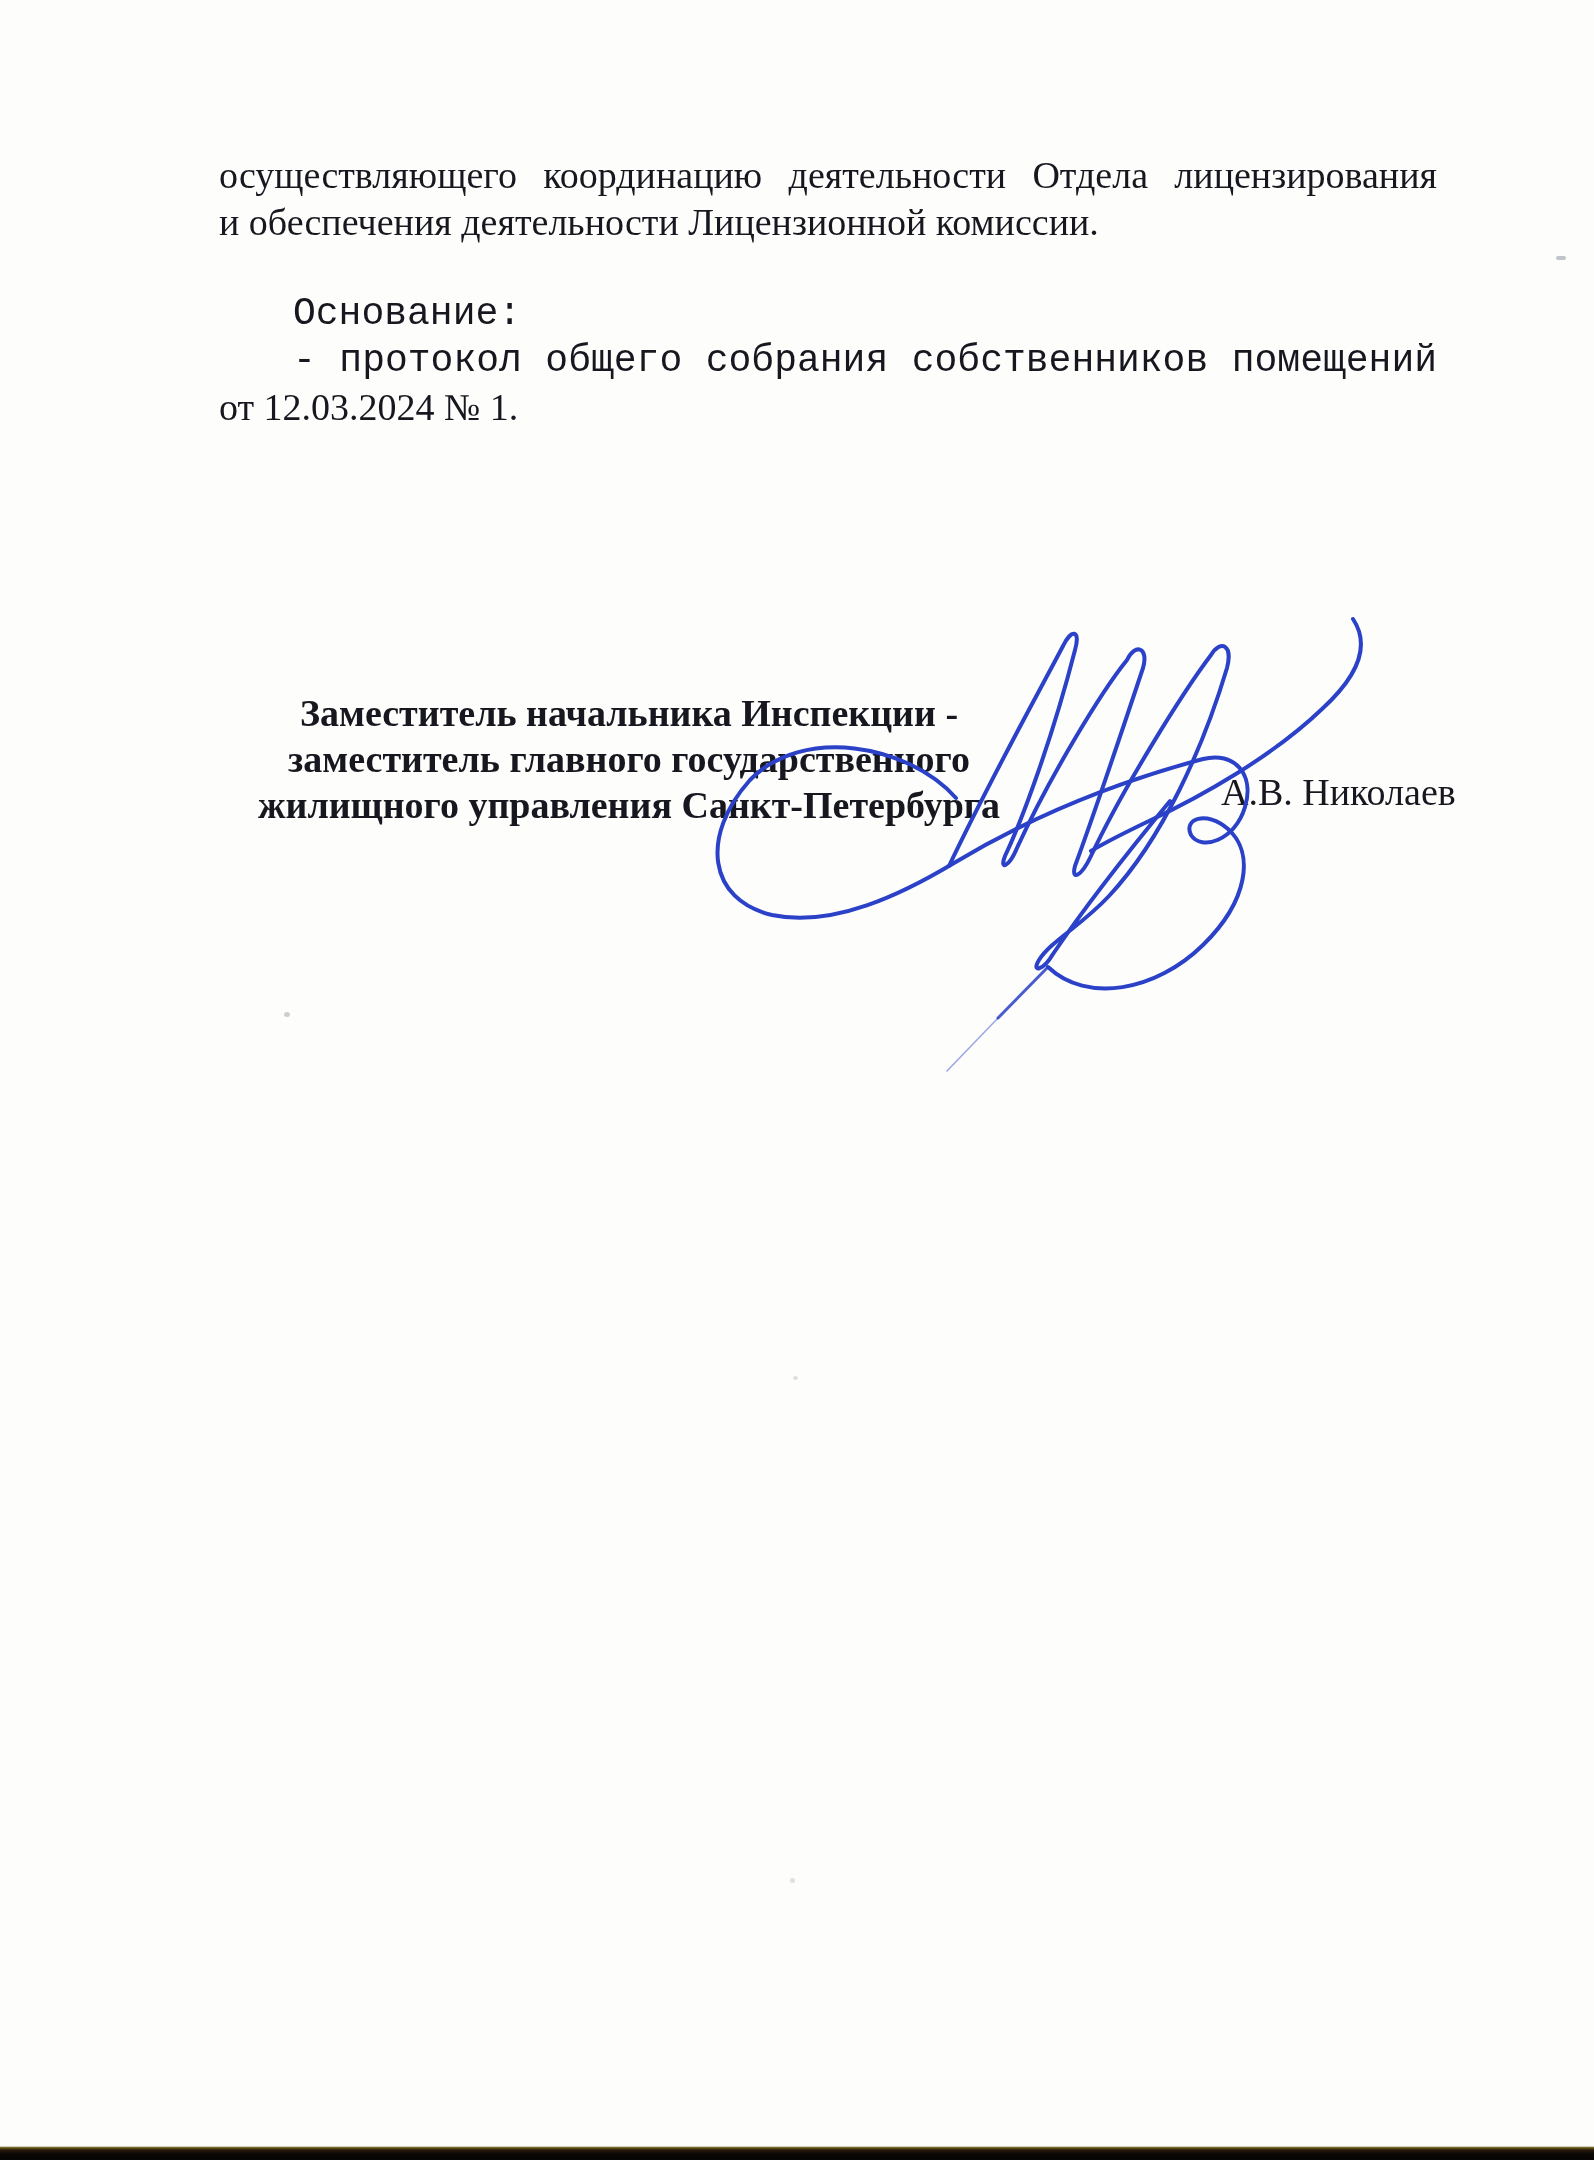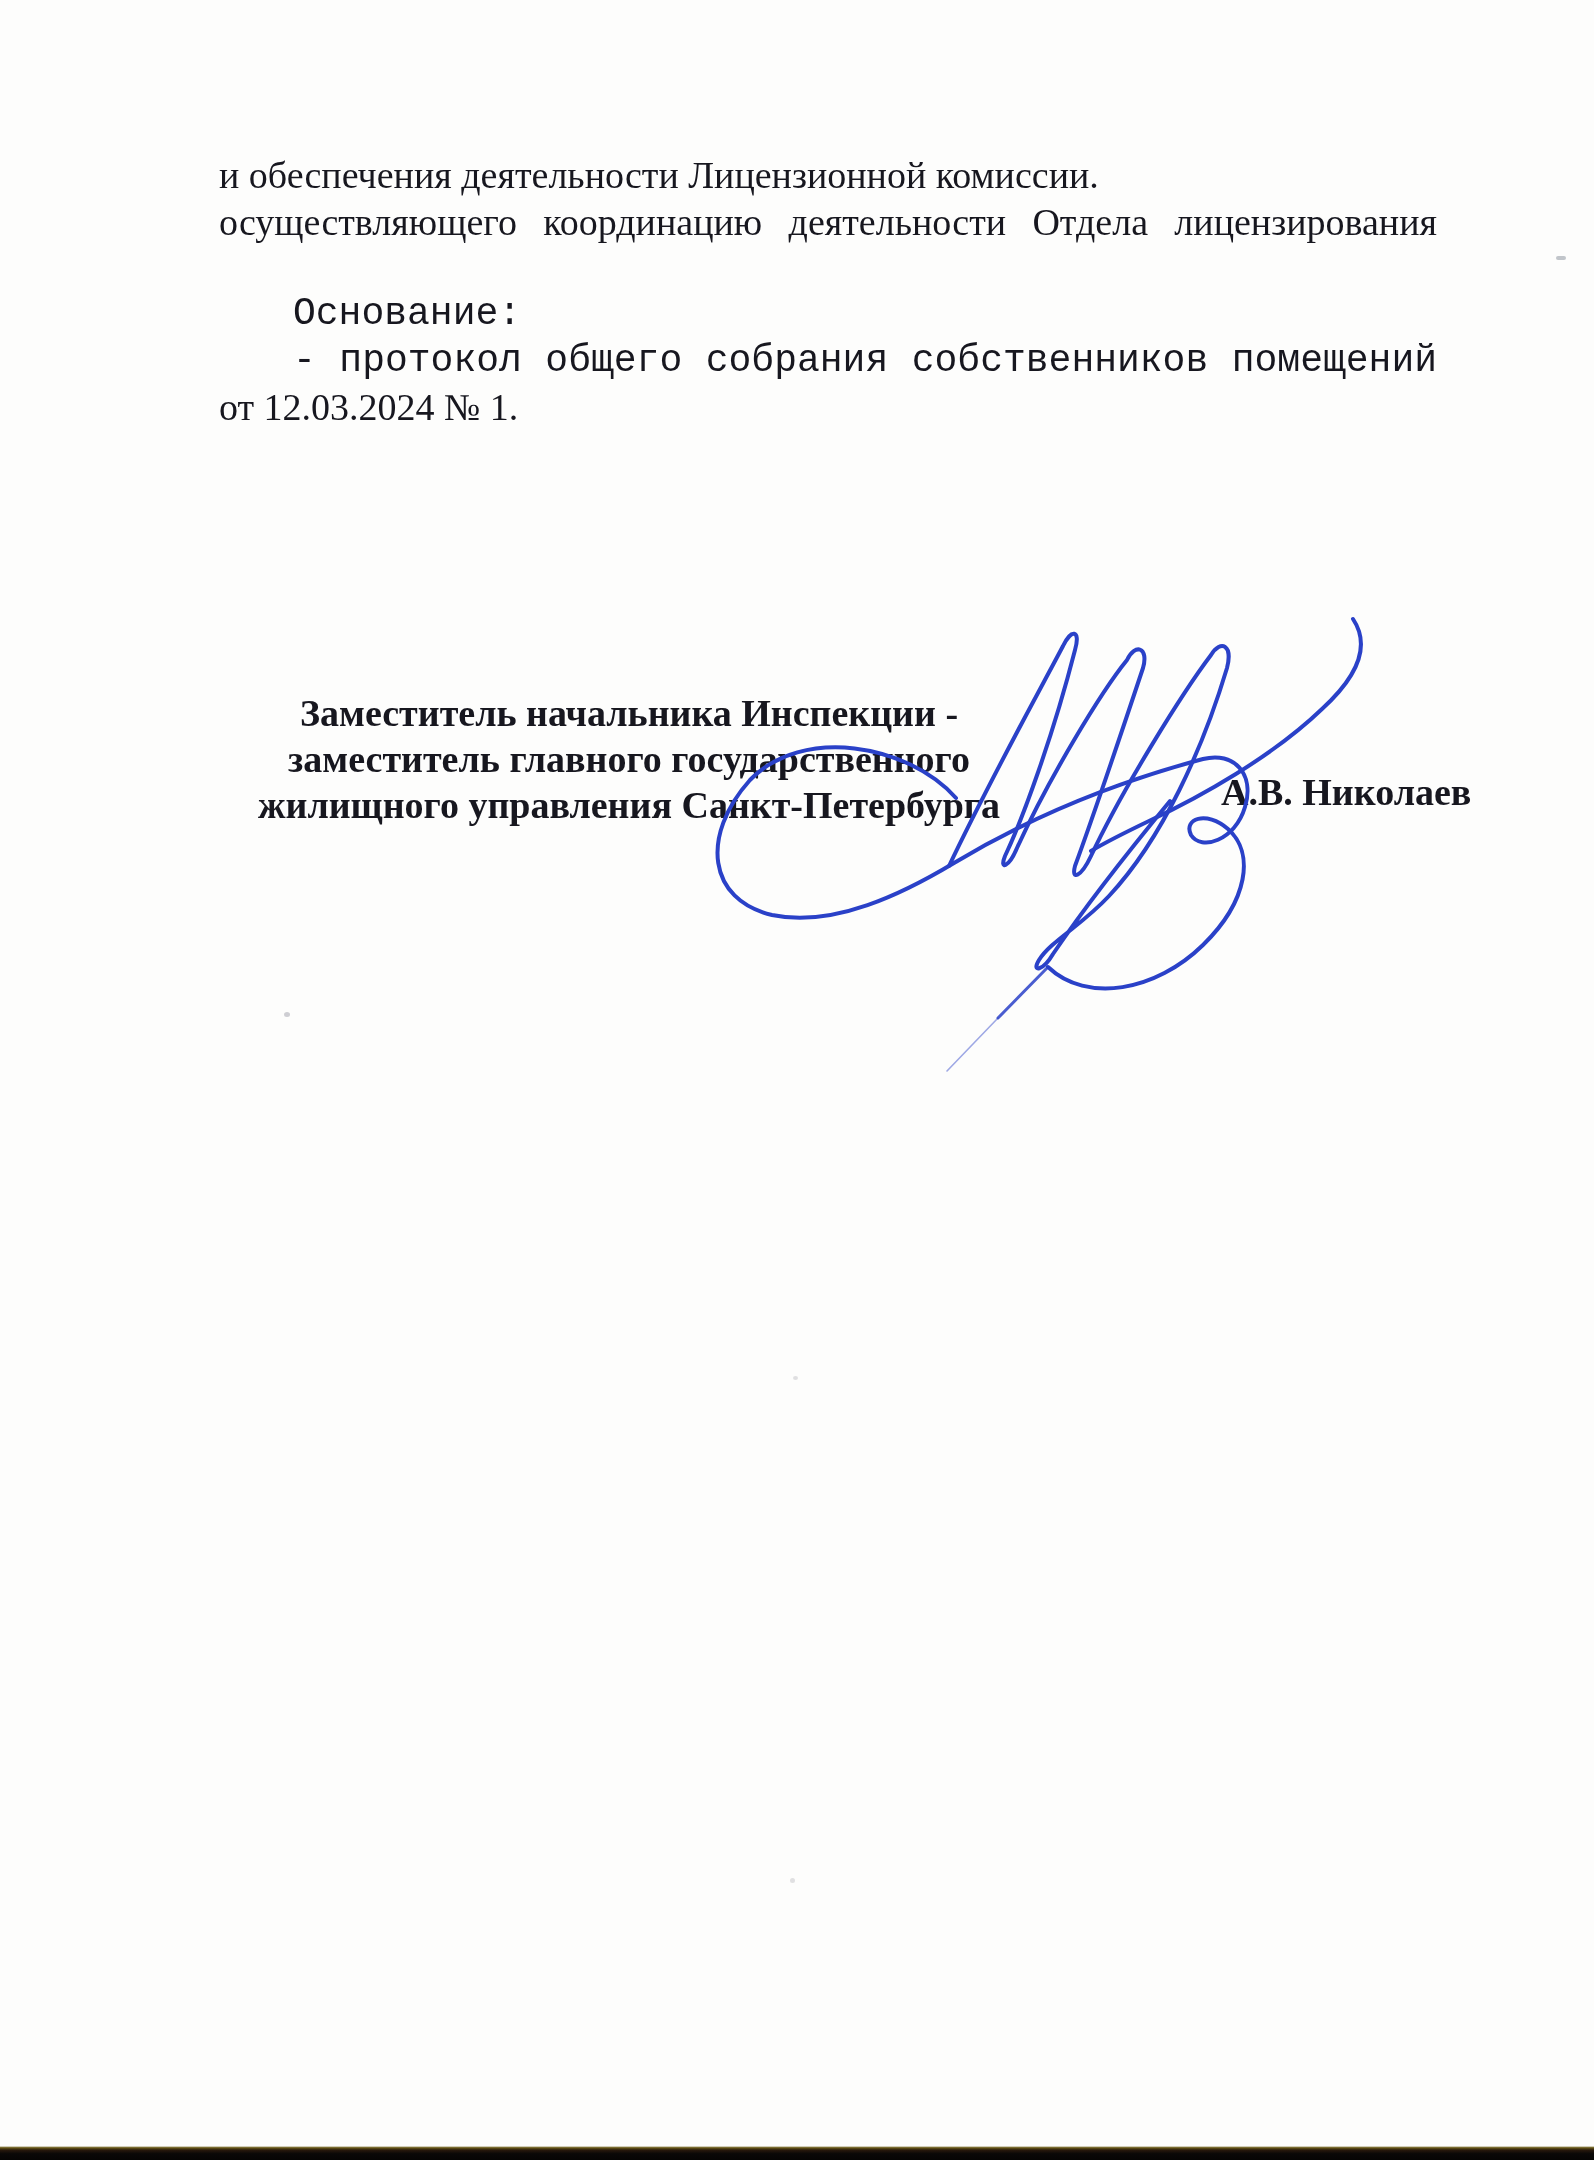--- a/index.html
+++ b/index.html
@@ -18,21 +18,21 @@
   .line{height:47px;overflow:visible;}
   .line.blank{height:44px;}
   .just{text-align:justify;text-align-last:justify;}
   .ind{text-indent:74px;font-family:Liberation Mono, monospace;}
   .sigtitle{
     position:absolute;left:219px;top:690px;width:820px;
     font-size:38px;line-height:46px;font-weight:bold;text-align:center;
   }
   .signame{
     position:absolute;left:1221px;top:770px;
-    font-size:38px;font-weight:bold;white-space:nowrap;
+    font-size:38px;font-weight:normal;white-space:nowrap;
   }
   .signature{
     position:absolute;left:0;top:0;width:1594px;height:2160px;
     pointer-events:none;
   }
   .signature path{
     fill:none;stroke:#2a41c8;stroke-width:4;
     stroke-linecap:round;stroke-linejoin:round;
   }
   .signature path.thin{stroke-width:3;opacity:.85;}
@@ -46,22 +46,22 @@
     position:absolute;left:0;bottom:0;width:100%;height:14px;
     background:linear-gradient(to bottom, rgba(120,90,20,0) 0%, #6a5a18 12%, #27180c 30%, #0a0807 55%, #060504 100%);
   }
 </style>
 </head>
 <body>
 
 <div class="page">
 
   <div class="bodytext">
+    <div class="line just">осуществляющего координацию деятельности Отдела лицензирования</div>
     <div class="line">и обеспечения деятельности Лицензионной комиссии.</div>
-    <div class="line just">осуществляющего координацию деятельности Отдела лицензирования</div>
     <div class="line blank"></div>
     <div class="line ind">Основание:</div>
     <div class="line just ind">- протокол общего собрания собственников помещений</div>
     <div class="line">от 12.03.2024 № 1.</div>
   </div>
 
   <div class="sigtitle">
     <div class="tline">Заместитель начальника Инспекции -</div>
     <div class="tline">заместитель главного государственного</div>
     <div class="tline">жилищного управления Санкт-Петербурга</div>

